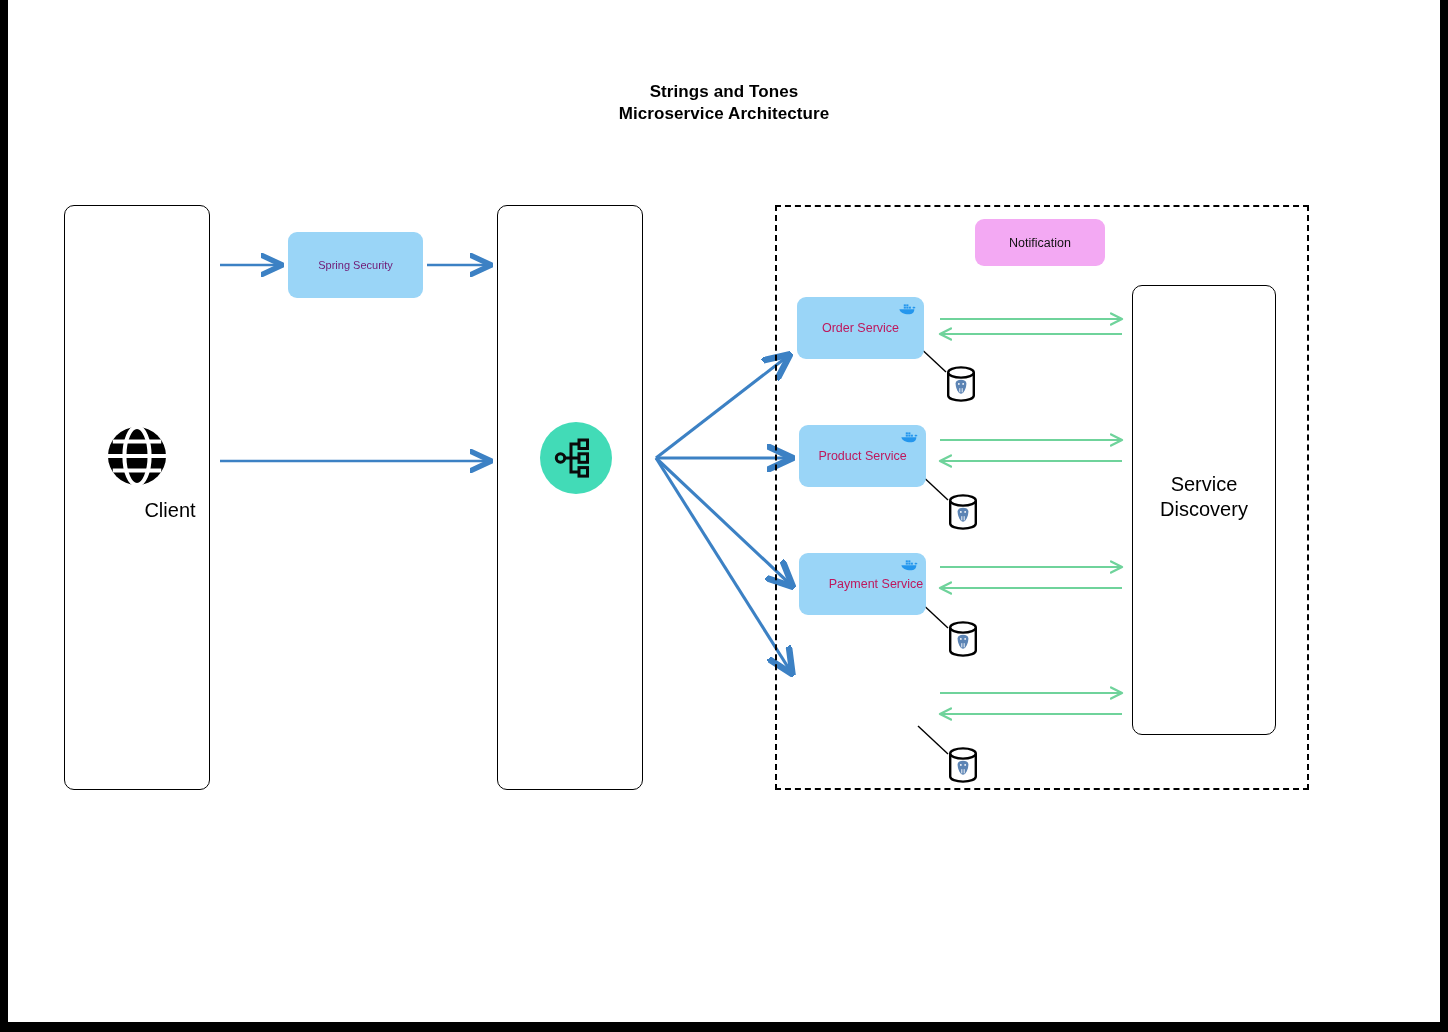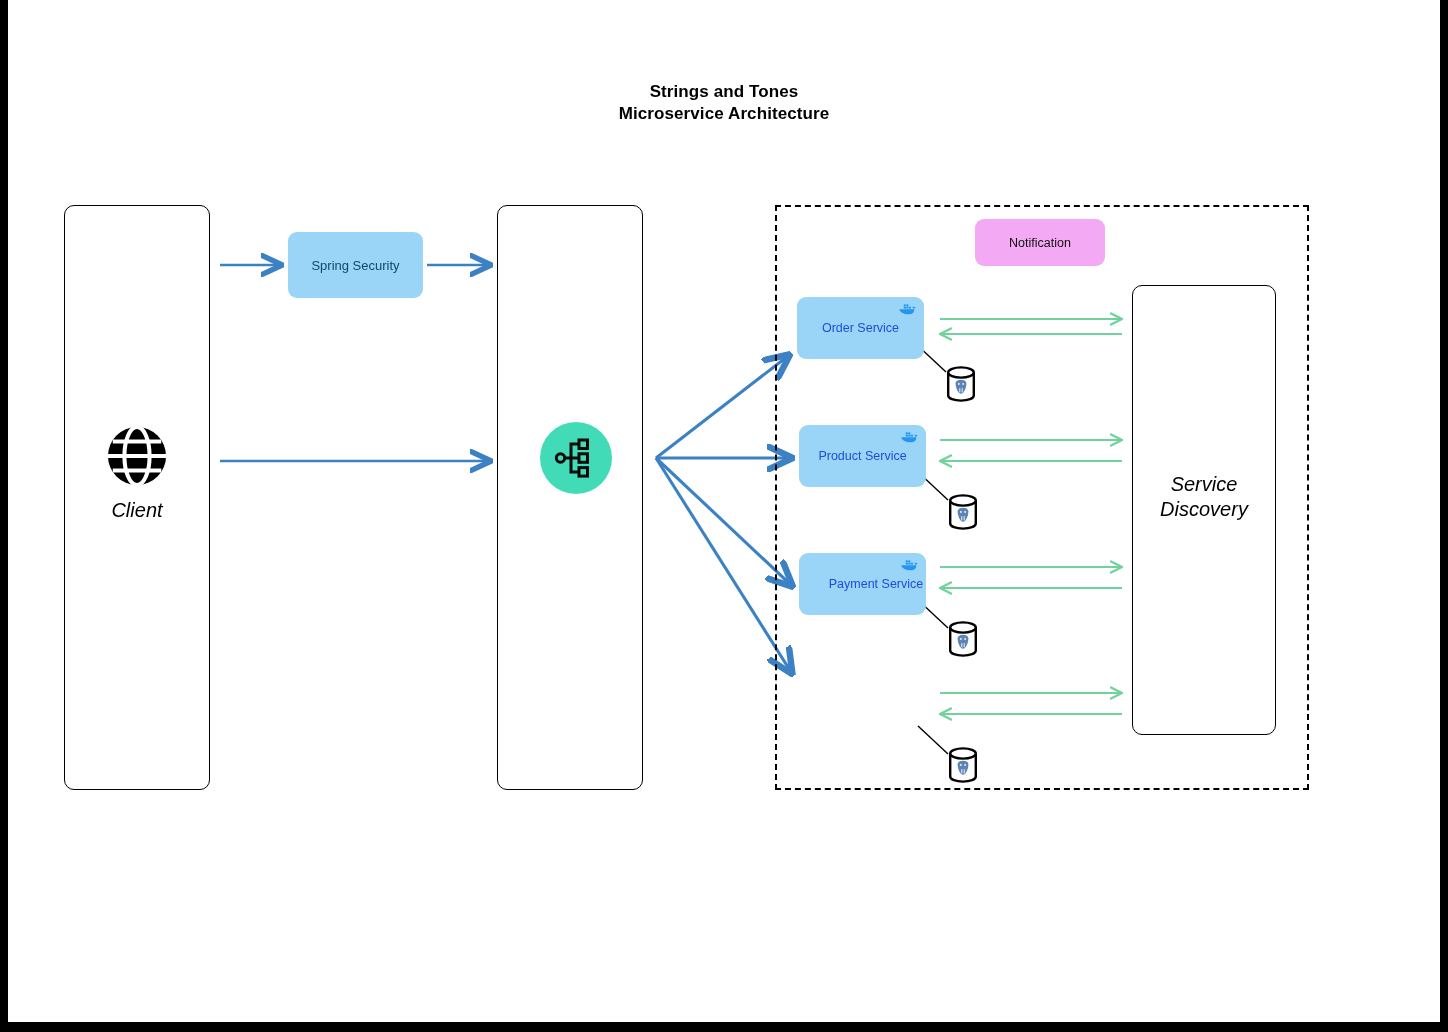--- a/index.html
+++ b/index.html
@@ -50,42 +50,41 @@
   #gateway-box  { left: 489px; top: 205px; width: 146px; height: 585px; }
   #discovery-box{ left: 1124px;top: 285px; width: 144px; height: 450px; }
 
   .box-caption {
     position: absolute;
     width: 100%;
     text-align: center;
     font-size: 20px;
     color: #000000;
     line-height: 25px;
-    font-style: italic;
   }
 
   
   #client-icon { left: 98px; top: 425px; width: 62px; height: 62px; }
-  #client-label { left: 56px; top: 498px; width: 146px; }
+  #client-label { left: 56px; top: 498px; width: 146px; padding-left: 33px; }
 
   
   #gateway-icon {
     left: 532px; top: 422px; width: 72px; height: 72px;
     border-radius: 50%;
     background: #42DBB7;
   }
   #gateway-label { left: 489px; top: 498px; width: 146px; }
 
   
   #spring-security {
     left: 280px; top: 232px; width: 135px; height: 66px;
     background: #9AD5F7;
     border-radius: 9px;
     display: flex; align-items: center; justify-content: center;
-    font-size: 13px; color: #0c4a6e;
+    font-size: 11px; color: #701a75;
   }
 
   
   #ms-region {
     left: 767px; top: 205px; width: 534px; height: 585px;
     border: 2.6px dashed #000000;
     box-sizing: border-box;
     background: transparent;
   }
   #ms-badge {
@@ -99,21 +98,21 @@
   
   .service-box {
     position: absolute;
     background: #9AD5F7;
     border-radius: 9px;
     height: 62px;
     display: flex;
     align-items: center;
     justify-content: center;
     font-size: 12.5px;
-    color: #1d4ed8;
+    color: #be185d;
     box-sizing: border-box;
   }
   .docker-badge {
     position: absolute;
     right: 7px;
     top: 5px;
     width: 19px;
     height: 14px;
   }
 

